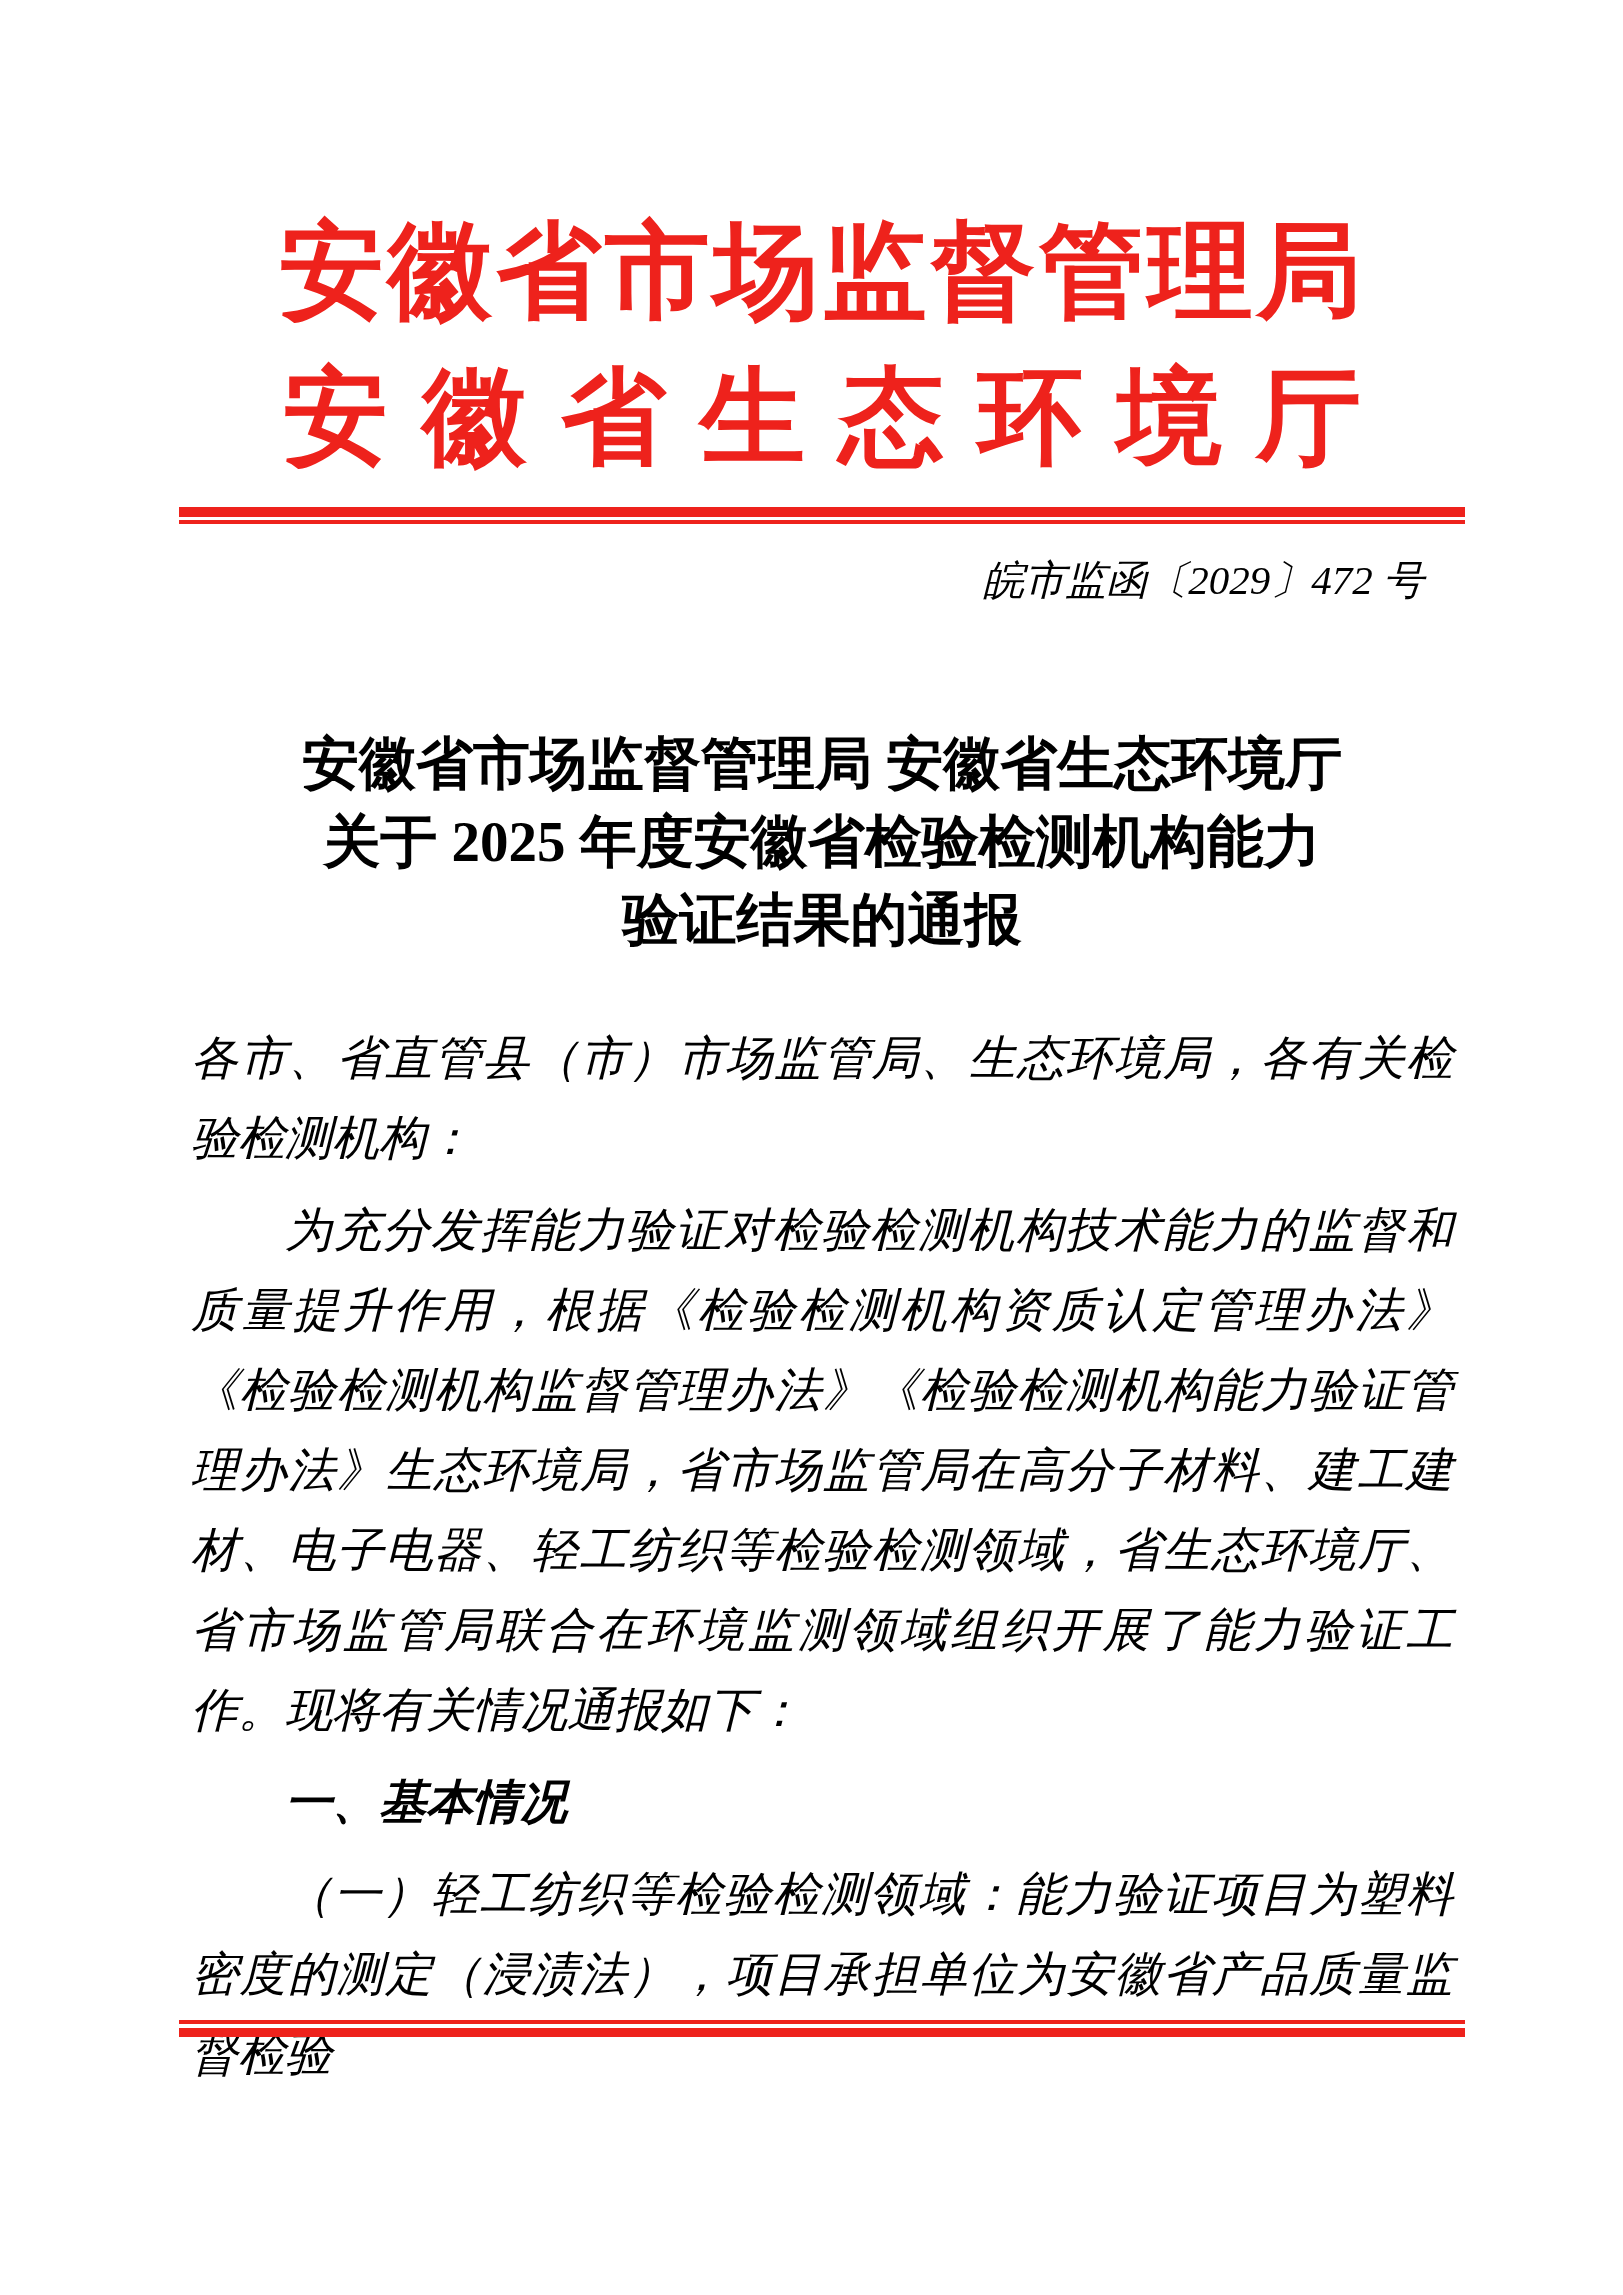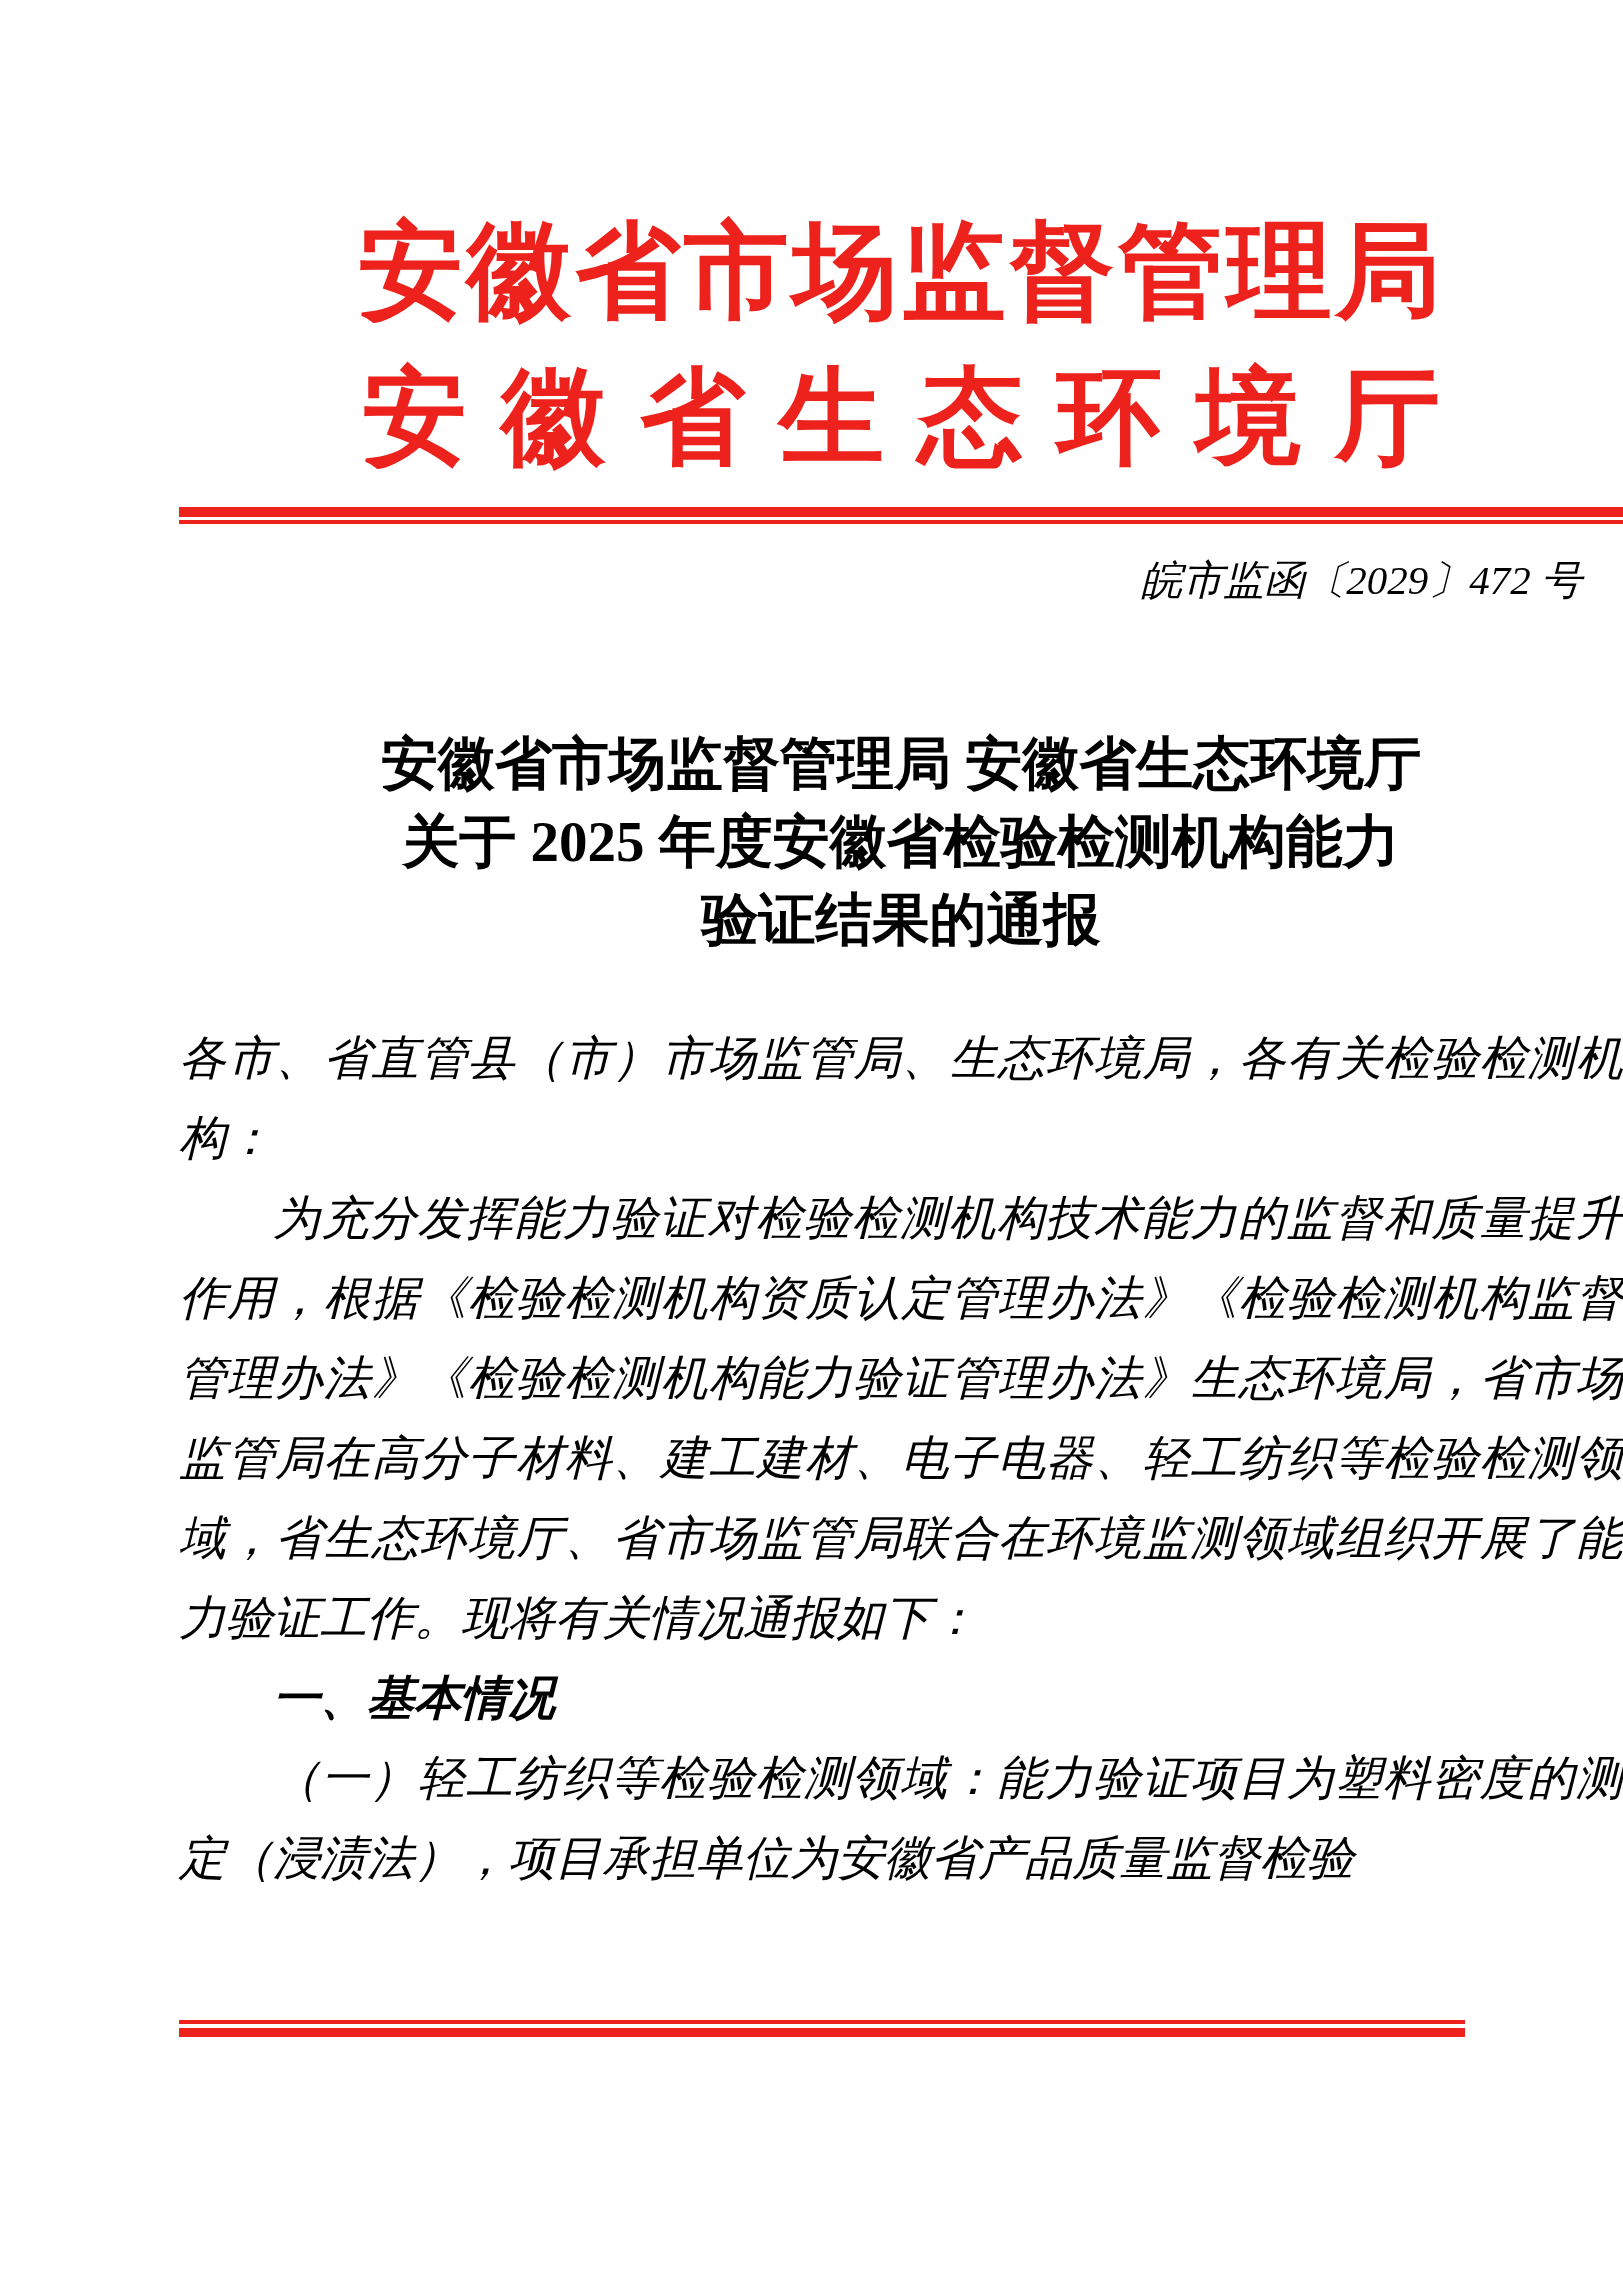--- a/index.html
+++ b/index.html
@@ -11,20 +11,21 @@
     position: relative;
     width: 1623px;
     height: 2295px;
     background: var(--page-bg, #ffffff);
     color: var(--ink, #000000);
     font-family: "Liberation Serif", "DejaVu Serif", serif;
     overflow: hidden;
   }
   .content {
     padding-left: 179px;
+    padding-right: 158px;
   }
 
   
   .letterhead {
     padding-top: 199px;
     text-align: center;
     color: var(--accent, #ee221c);
     font-weight: bold;
   }
   .org-line-1 {
@@ -73,21 +74,21 @@
   
   .body-text {
     margin-top: 59px;
     font-size: 47px;
     line-height: 80px;
     text-align: justify;
     text-justify: inter-character;
     font-style: italic;
   }
   .body-text p {
-    margin: 0;
+    margin: 12px;
     padding: 0;
   }
   .indent { text-indent: 2em; }
   .section-heading {
     font-weight: bold;
     font-family: "Liberation Sans", "DejaVu Sans", sans-serif;
     text-indent: 2em;
     margin: 0;
   }
 

